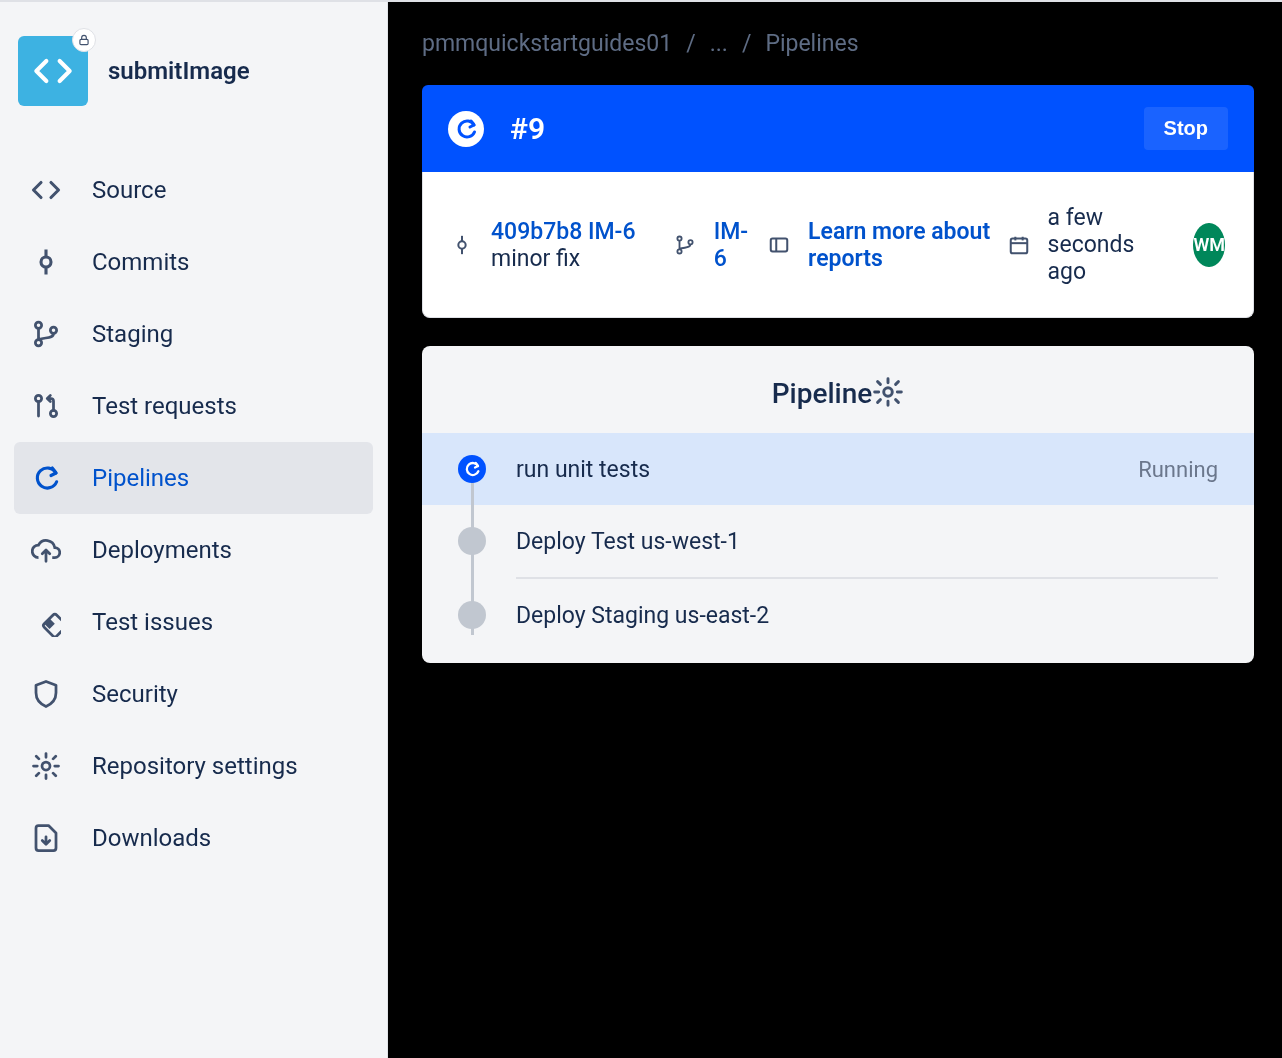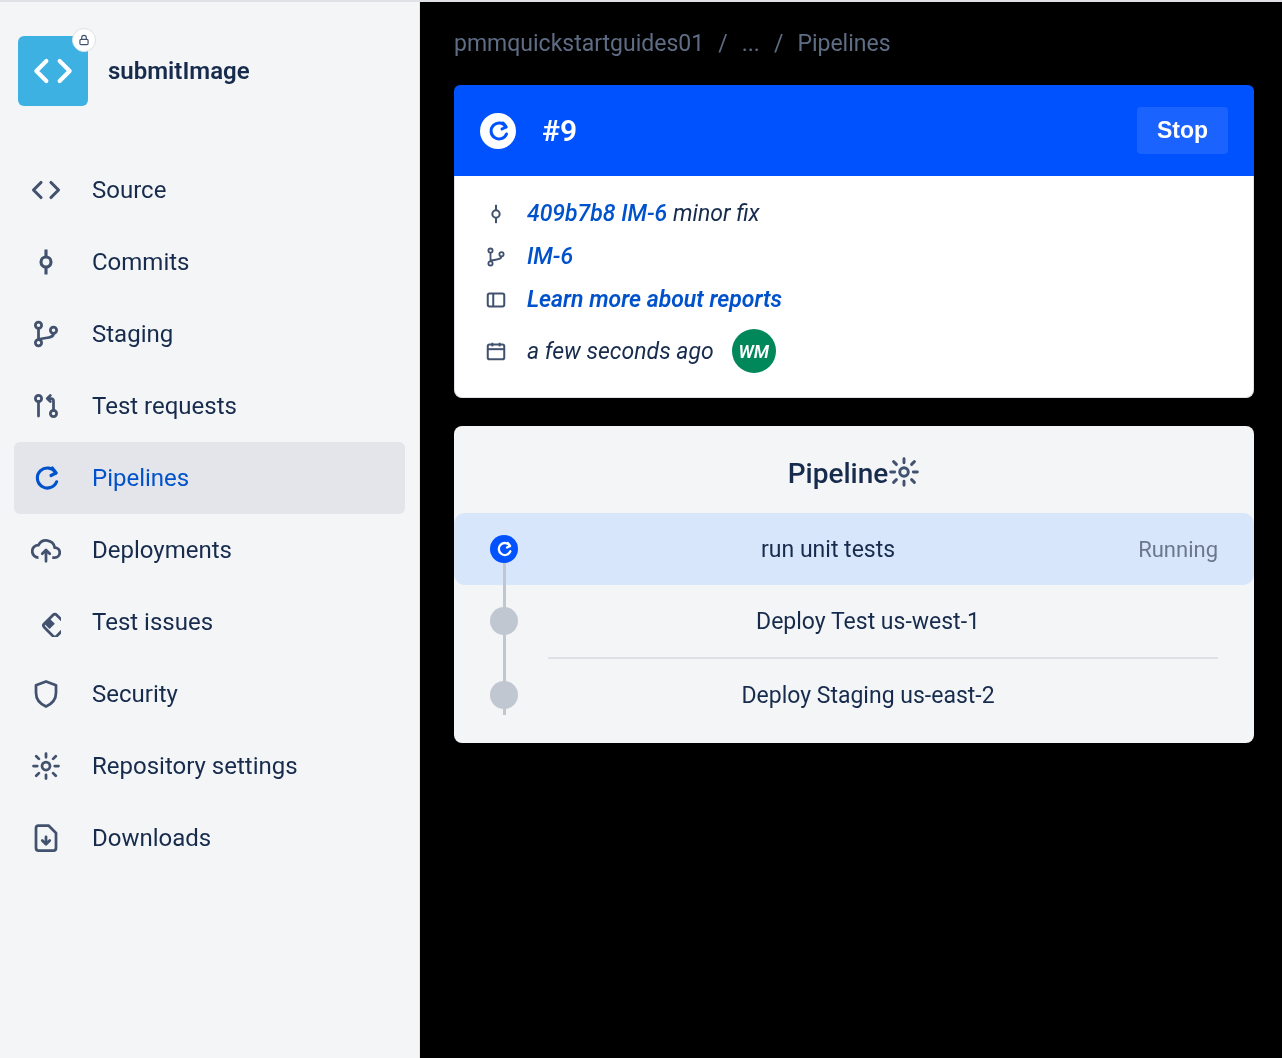--- a/index.html
+++ b/index.html
@@ -1,19 +1,19 @@
 <!DOCTYPE html>
 <html><head>
 <meta charset="utf-8">
 <style>
   * { box-sizing: border-box; margin: 0; padding: 0; }
   html, body { width: 1282px; height: 1058px; font-family: -apple-system, BlinkMacSystemFont, "Segoe UI", Roboto, Helvetica, Arial, sans-serif; background: #fff; color: #172B4D; }
   .app { display: flex; height: 100%; border-top: 2px solid #dfe1e6; }
   
-  .sidebar { width: 420px; background: #F4F5F7; padding: 24px 14px 24px 14px; border-right: 1px solid #e1e4e8; }
+  .sidebar { width: 388px; background: #F4F5F7; padding: 24px 14px 24px 14px; border-right: 1px solid #e1e4e8; }
   .repo-head { display: flex; align-items: center; gap: 20px; margin: 10px 0 48px 4px; }
   .repo-avatar-wrap { position: relative; width: 70px; height: 70px; }
   .repo-avatar { width: 70px; height: 70px; border-radius: 6px; background: #3DB2E2; display: flex; align-items: center; justify-content: center; }
   .repo-avatar svg { width: 40px; height: 40px; }
   .repo-lock { position: absolute; top: -8px; right: -8px; width: 24px; height: 24px; border-radius: 50%; background: #fff; border: 1px solid #dfe1e6; display: flex; align-items: center; justify-content: center; }
   .repo-title { font-size: 24px; font-weight: 600; color: #172B4D; }
   .nav-list { list-style: none; display: flex; flex-direction: column; gap: 0; }
   .nav-item { display: flex; align-items: center; gap: 28px; padding: 18px 14px 18px 14px; border-radius: 6px; font-size: 24px; color: #172B4D; cursor: pointer; }
   .nav-item.active { background: #e3e5ea; color: #0052CC; }
   .nav-item.active .nav-icon svg path, .nav-item.active .nav-icon svg circle, .nav-item.active .nav-icon svg line, .nav-item.active .nav-icon svg polyline { stroke: #0052CC; }
@@ -24,37 +24,37 @@
   .right-border { position: absolute; right: 0; top: 0; width: 14px; height: 100%; background: #000; }
   .breadcrumbs { display: flex; align-items: center; gap: 14px; font-size: 23px; color: #5E6C84; margin-bottom: 28px; flex-wrap: wrap; }
   .breadcrumbs a { color: #5E6C84; text-decoration: none; }
   .bc-sep { color: #5E6C84; }
   
   .hero { background: #0052FF; color: #fff; border-radius: 6px 6px 0 0; display: flex; align-items: center; justify-content: space-between; padding: 22px 26px; }
   .hero-left { display: flex; align-items: center; gap: 26px; }
   .status-spinner { width: 36px; height: 36px; border-radius: 50%; background: #fff; display:flex; align-items:center; justify-content:center;}
   .status-spinner svg { width: 24px; height: 24px; }
   .hero-title { font-size: 30px; font-weight: 600; }
-  .stop-btn { background: rgba(255,255,255,0.1); color: #fff; border: none; border-radius: 4px; padding: 10px 20px; font-size: 23px; font-weight: 600; cursor: pointer; }
-  
-  .info-card { background: #fff; border: 1px solid #dfe1e6; border-top: none; border-radius: 0 0 8px 8px; padding: 24px 28px; display:flex; flex-direction:column; gap: 16px; box-shadow: 0 1px 2px rgba(0,0,0,0.04); font-style: italic; }
+  .stop-btn { background: rgba(255,255,255,0.1); color: #fff; border: none; border-radius: 4px; padding: 10px 20px; font-size: 20px; font-weight: 600; cursor: pointer; }
+  
+  .info-card { background: #fff; border: 1px solid #dfe1e6; border-top: none; border-radius: 0 0 8px 8px; padding: 32px 28px; display:flex; gap: 16px; box-shadow: 0 1px 2px rgba(0,0,0,0.04); }
   .info-row { display: flex; align-items: center; gap: 18px; font-size: 23px; }
   .info-row .icon { width: 26px; height: 26px; display:flex; align-items:center; justify-content:center; color:#42526E; }
   .link { color: #0052CC; text-decoration: none; font-weight: 500; }
   .commit-msg { color: #172B4D; font-weight: 400; }
   .info-last { display:flex; align-items:center; justify-content:flex-start; }
   .avatar-sm { width: 44px; height: 44px; border-radius: 50%; background: #00875A; color:#fff; font-size: 18px; font-weight:600; display:flex; align-items:center; justify-content:center; }
   
   .pipeline-panel { margin-top: 28px; background: #F4F5F7; border-radius: 8px; padding: 0 0 12px 0; }
   .pipeline-head { display:flex; align-items:center; justify-content:center; padding: 30px 36px 22px 36px; }
   .pipeline-head h2 { font-size: 28px; font-weight: 500; color:#172B4D; }
   .gear-btn { background: none; border: none; cursor: pointer; color:#42526E; }
   .gear-btn svg { width: 32px; height: 32px; }
   .steps { background: transparent; }
-  .step { display:flex; align-items:center; gap: 30px; padding: 22px 36px; font-size: 23px; position:relative; border-radius:11px;text-align:center;}
+  .step { display:flex; align-items:center; gap: 30px; padding: 22px 36px; font-size: 23px; position:relative; border-radius:0;}
   .step.active { background: #d8e6fb; }
   .step-dot { width: 28px; height: 28px; border-radius: 50%; background: #C1C7D0; display:flex; align-items:center; justify-content:center; z-index:1;}
   .step.active .step-dot { background: #0052FF; }
   .step.active .step-dot svg{ width:18px; height:18px;}
   .step-label { flex:1; color:#172B4D; }
   .step-status { color:#6B778C; font-size: 22px; }
   .step-sep { border:none; border-top: 2px solid #dfe1e6; margin-left: 94px; margin-right: 36px;}
   .step-connector { position:absolute; left:49px; top:50%; width:3px; height: 94px; background:#C1C7D0; z-index:0;}
   .step:last-child .step-connector{ display:none;}
 </style>

